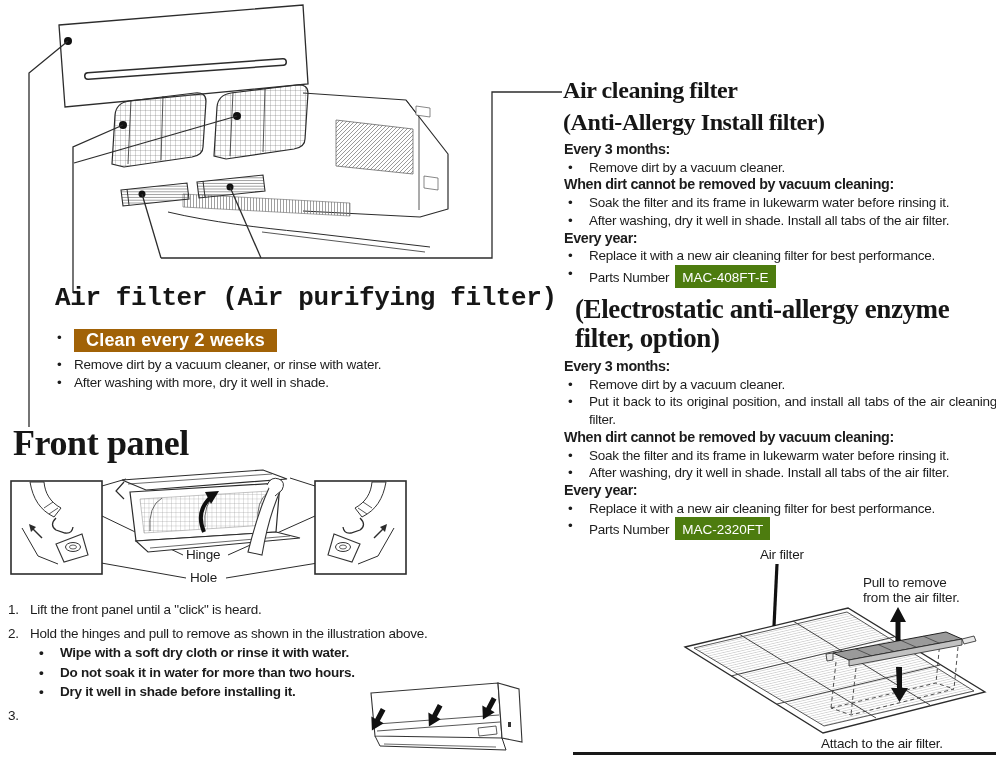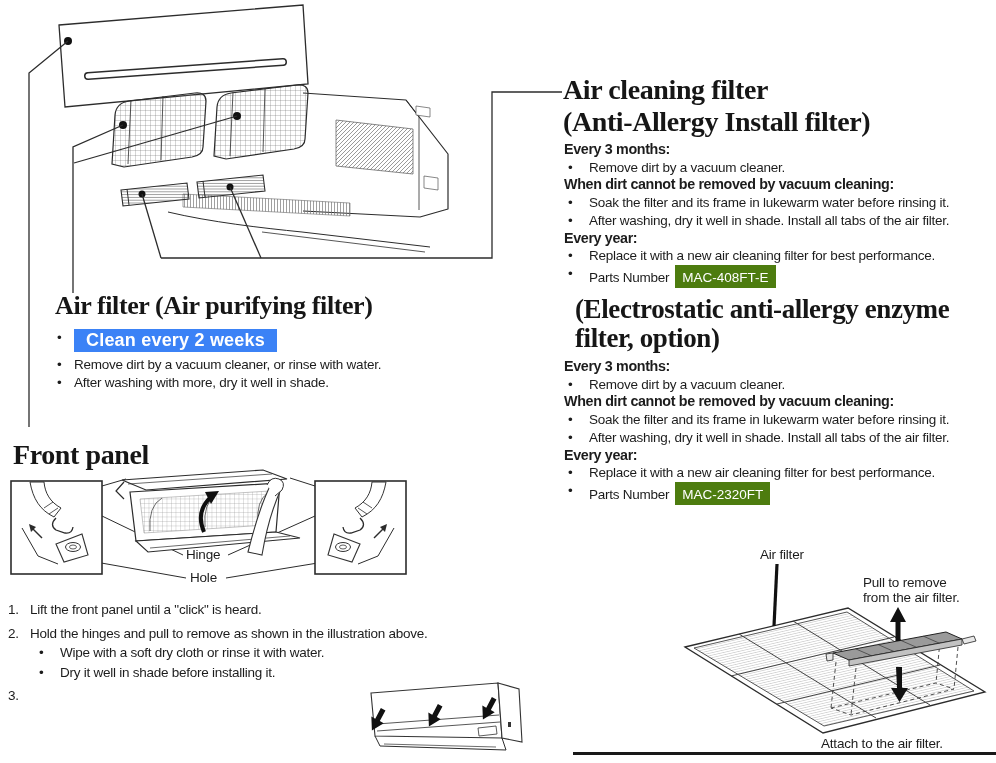--- a/index.html
+++ b/index.html
@@ -5,46 +5,46 @@
   * { box-sizing: border-box; margin: 0; padding: 0; }
   html, body { background: #ffffff; }
   .page {
     position: relative; width: 996px; height: 763px; background: #ffffff;
     font-family: "Liberation Sans", sans-serif; color: #1c1c1c; overflow: hidden;
   }
   .abs { position: absolute; }
 
   
   .serif-h { font-family: "Liberation Serif", serif; font-weight: 700; color: #161616; letter-spacing: -0.4px; }
-  #ac-title  { left: 563px; top: 74px;  font-size: 28px; line-height: 32px; }
+  #ac-title  { left: 563px; top: 74px;  font-size: 24px; line-height: 32px; }
   #es-title  { left: 563px; top: 295px; font-size: 27px; line-height: 29px; margin-left: 12px; }
-  #af-title  { left: 55px;  top: 292px; font-size: 26px; line-height: 28px; }
-  #fp-title  { left: 13px;  top: 440px; font-size: 28px; line-height: 30px; }
+  #af-title  { left: 55px;  top: 284px; font-size: 26px; line-height: 28px; font-family: Liberation Mono, monospace; }
+  #fp-title  { left: 13px;  top: 428px; font-size: 36px; line-height: 30px; }
 
   
   .body-col { font-size: 13.5px; line-height: 17.7px; letter-spacing: -0.25px; color: #1c1c1c; }
   #ac-body { left: 564px; top: 141px; width: 433px; }
   #es-body { left: 564px; top: 358px; width: 433px; }
   .g-head { font-weight: 700; font-size: 14.3px; letter-spacing: -0.35px; }
   .li { position: relative; padding-left: 25px; text-align: justify; }
   .li::before { content: "\2022"; position: absolute; left: 4px; }
   .pbadge { display: inline-block; background: #4d7c0f; color: #fff; padding: 4px 7px 1px; margin-left: 6px; letter-spacing: 0; }
 
   
   #af-list { left: 57px; top: 329px; width: 420px; font-size: 13.5px; line-height: 17.5px; letter-spacing: -0.25px; }
   #af-list .li { padding-left: 17px; }
   #af-list .li::before { left: 0; }
   .badge-row { margin-bottom: 4px; }
-  .cbadge { display: inline-block; background: #3b82f6; color: #ffffff; font-weight: 700; font-size: 18px; line-height: 22px; padding: 0 12px 1px; letter-spacing: 0.2px; }
+  .cbadge { display: inline-block; background: #a16207; color: #ffffff; font-weight: 700; font-size: 18px; line-height: 22px; padding: 0 12px 1px; letter-spacing: 0.2px; }
 
   
   #steps { left: 8px; top: 601px; width: 532px; font-size: 13.5px; line-height: 18.6px; letter-spacing: -0.25px; }
   .step { position: relative; padding-left: 22px; margin-bottom: 5px; }
   .step-num { position: absolute; left: 0; top: 0; }
-  .sub { position: relative; padding-left: 30px; margin-top: 1px; }
+  .sub { position: relative; padding-left: 30px; margin-top: 1px; font-weight: bold; }
   .sub::before { content: "\2022"; position: absolute; left: 9px; }
   #step3 .step-text { display: block; width: 330px; text-align: justify; }
 
   
   #svg-exploded   { left: 0;   top: 0; }
   #svg-frontpanel { left: 0;   top: 458px; }
   #svg-attach     { left: 640px; top: 540px; }
   #svg-press      { left: 356px; top: 662px; }
   svg { display: block; }
   .svgt { font-family: "Liberation Sans", sans-serif; font-size: 13.5px; fill: #1c1c1c; letter-spacing: -0.2px; }
@@ -194,20 +194,21 @@
 
   <div id="steps" class="abs">
     <div class="step">
       <span class="step-num">1.</span>
       <span class="step-text">Lift the front panel until a "click" is heard.</span>
     </div>
     <div class="step">
       <span class="step-num">2.</span>
       <span class="step-text">Hold the hinges and pull to remove as shown in the illustration above.</span>
       <div class="sub">Wipe with a soft dry cloth or rinse it with water.</div>
+      <div class="sub">Do not soak it in water for more than two hours.</div>
       <div class="sub">Dry it well in shade before installing it.</div>
     </div>
     <div class="step" id="step3">
       <span class="step-num">3.</span>
     </div>
   </div>
 
   <svg id="svg-press" class="abs" width="180" height="100" viewBox="0 0 180 100">
     <g>
       <polygon points="15,31 142,21 146,76 19,74" fill="#fff" stroke="#333" stroke-width="1.1"></polygon>
@@ -245,20 +246,21 @@
   </div>
 
   <div id="es-title" class="abs serif-h">
     <div>(Electrostatic anti-allergy enzyme</div>
     <div>filter, option)</div>
   </div>
 
   <div id="es-body" class="abs body-col">
     <div class="g-head">Every 3 months:</div>
     <div class="li">Remove dirt by a vacuum cleaner.</div>
+    <div class="li">Put it back to its original position, and install all tabs of the air cleaning filter.</div>
     <div class="g-head">When dirt cannot be removed by vacuum cleaning:</div>
     <div class="li">Soak the filter and its frame in lukewarm water before rinsing it.</div>
     <div class="li">After washing, dry it well in shade. Install all tabs of the air filter.</div>
     <div class="g-head">Every year:</div>
     <div class="li">Replace it with a new air cleaning filter for best performance.</div>
     <div class="li">
       <span>Parts Number</span><span class="pbadge">MAC-2320FT</span>
     </div>
   </div>
 

